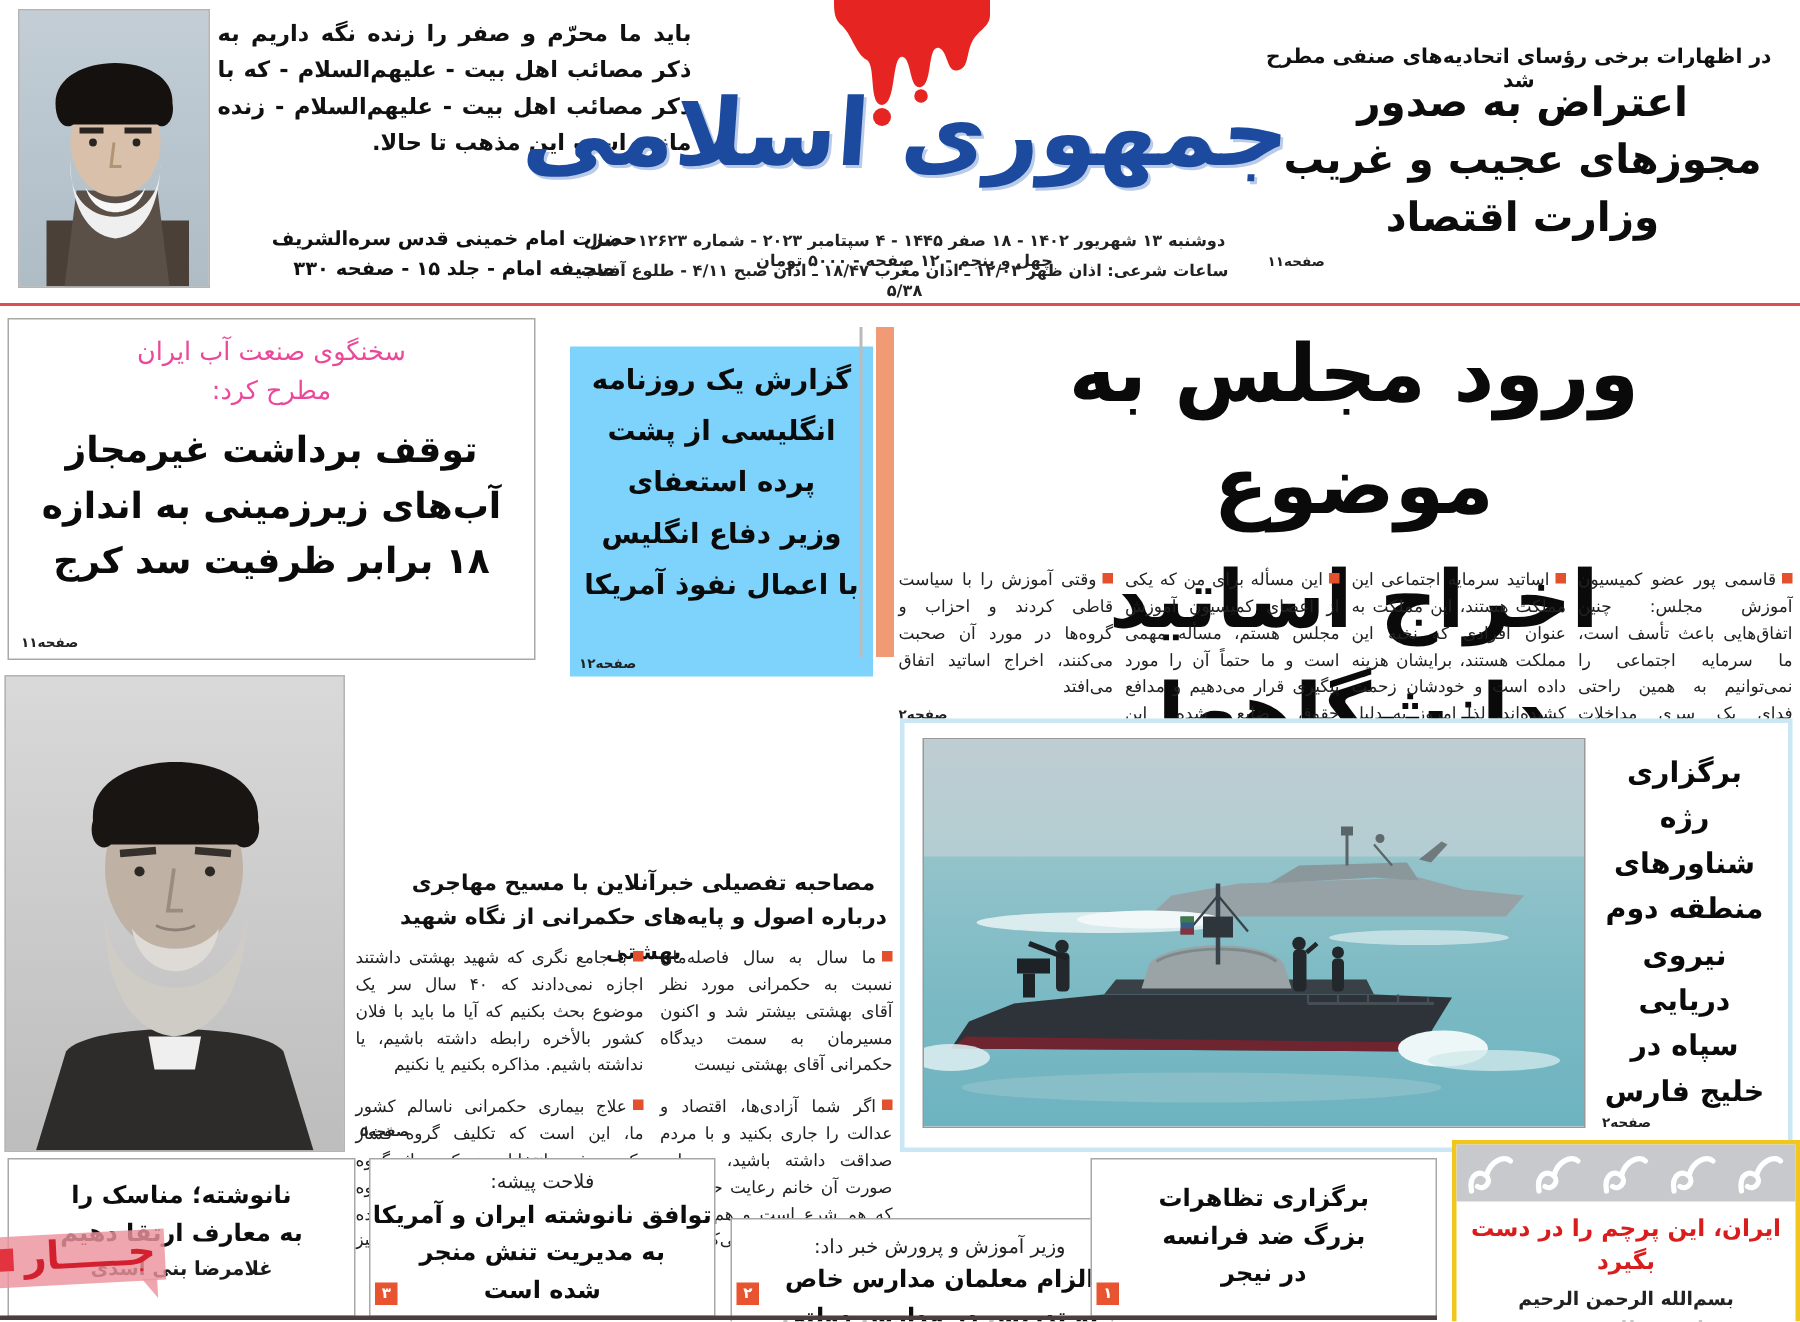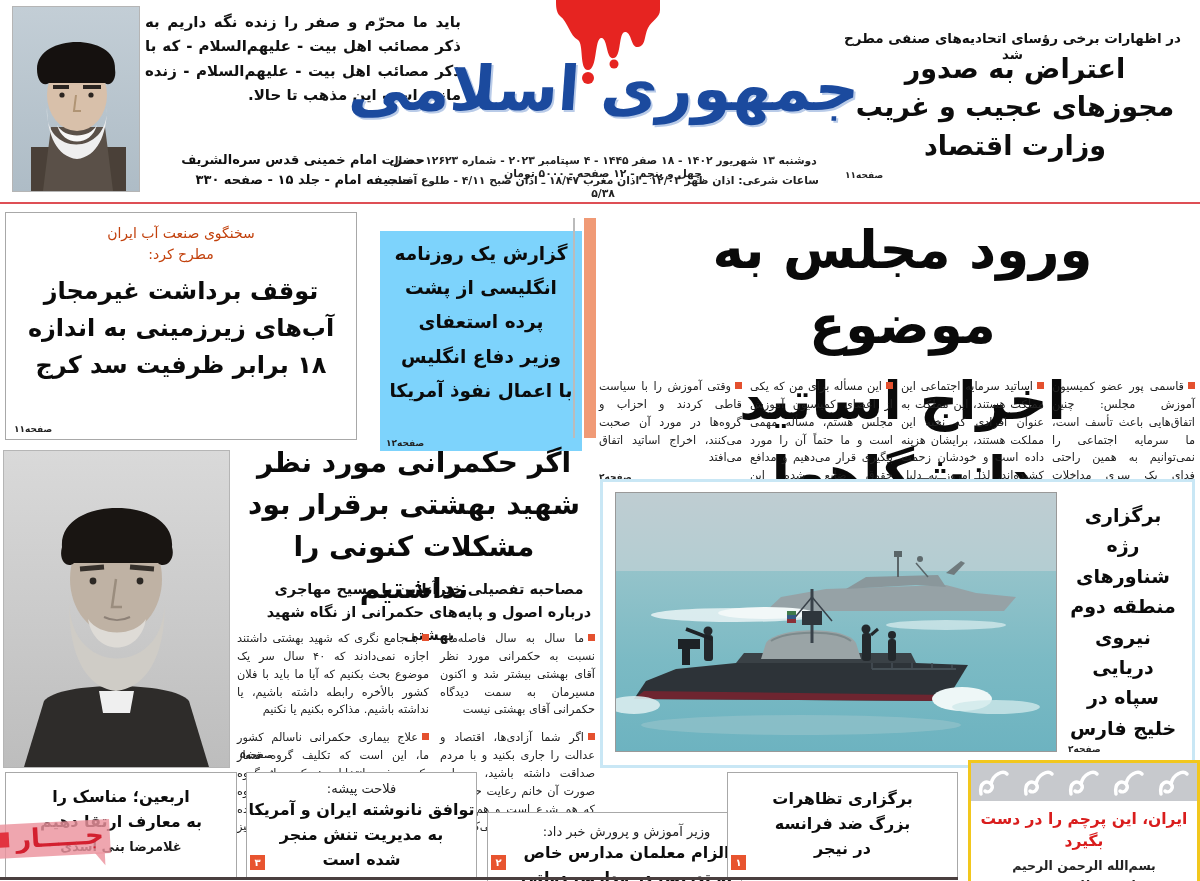--- a/index.html
+++ b/index.html
@@ -15,21 +15,21 @@
   .attr{font-size:13px;font-weight:bold;line-height:1.55;color:#111;}
   .masthead-title{font-size:62px;font-weight:bold;color:#1b4a9e;letter-spacing:-2px;
       text-shadow:2px 2px 0 #b9cbe8;transform:skewX(-4deg);white-space:nowrap;}
   .dateline{font-size:10.8px;font-weight:bold;color:#222;letter-spacing:0;}
   .kicker{font-size:13.5px;font-weight:bold;color:#111;}
   .headline-lg{font-size:27px;font-weight:bold;line-height:1.42;color:#0d0d0d;}
   .pageref{font-size:9px;font-weight:bold;color:#222;}
   .redrule{background:#de4f55;}
   
   .newsbox{border:1px solid #a8a8a8;background:#fff;}
-  .water-kicker{font-size:14px;line-height:1.5;color:#c2410c;}
+  .water-kicker{font-size:17px;line-height:1.5;color:#ec4899;}
   .water-headline{font-size:24px;font-weight:bold;line-height:1.55;color:#0b0b0b;}
   .pinkblock{background:#7dd3fc;margin-top:13px;}
   .pink-headline{font-size:18.5px;font-weight:bold;line-height:1.85;color:#0b0b0b;}
   .salmonbar{background:#f09a76;}
   .grayline{background:#bbb;}
   .lead-headline{font-size:53px;font-weight:bold;line-height:1.42;color:#0a0a0a;letter-spacing:-1px;text-align:center;}
   .brief{font-size:11.3px;line-height:1.58;color:#222;}
   .bullet{display:inline-block;width:7px;height:7px;background:#e4502e;margin-left:4px;vertical-align:1px;}
   
   .cyanbox{border:3px solid #c9e7f5;background:#fff;}
@@ -246,43 +246,38 @@
       <path d="M66,140 C56,230 170,230 160,140 C164,190 150,236 112,240 C76,236 62,190 66,140 Z" fill="#cfccc6"></path>
       <path d="M84,168 C96,186 130,186 142,168 C136,206 90,206 84,168 Z" fill="#dedbd6"></path>
       <path d="M76,118 L100,116 M126,116 L150,118" stroke="#35302b" stroke-width="5"></path>
       <circle cx="89" cy="130" r="3.4" fill="#2c2824"></circle>
       <circle cx="136" cy="130" r="3.4" fill="#2c2824"></circle>
       <path d="M112,128 L108,156 L118,156" stroke="#9a8d7e" stroke-width="2.5" fill="none"></path>
       <path d="M100,166 C108,170 118,170 126,166" stroke="#8d8177" stroke-width="2" fill="none"></path>
     </svg>
   </div>
 
-  <div class="abs rtl beh-headline center" style="left:235px;top:442px;width:358px;">
-    <div>اگر حکمرانی مورد نظر</div>
-    <div>شهید بهشتی برقرار بود</div>
-    <div>مشکلات کنونی را نداشتیم</div>
-  </div>
   <div class="abs rtl beh-subhead center" style="left:250px;top:578px;width:358px;">
     <div>مصاحبه تفصیلی خبرآنلاین با مسیح مهاجری</div>
     <div>درباره اصول و پایه‌های حکمرانی از نگاه شهید بهشتی</div>
   </div>
 
   <div class="abs rtl" style="left:440px;top:630px;width:155px;">
     <p class="qpara just"><span class="bullet"></span><span>ما سال به سال فاصله‌مان نسبت به حکمرانی مورد نظر آقای بهشتی بیشتر شد و اکنون مسیرمان به سمت دیدگاه حکمرانی آقای بهشتی نیست</span></p>
     <p class="qpara just"><span class="bullet"></span><span>اگر شما آزادی‌ها، اقتصاد و عدالت را جاری بکنید و با مردم صداقت داشته باشید، در این صورت آن خانم رعایت حجاب را که هم شرع است و هم قانون، خودش به تدریج اجرا می‌کند</span></p>
   </div>
   <div class="abs rtl" style="left:237px;top:630px;width:192px;">
     <p class="qpara just"><span class="bullet"></span><span>با جامع نگری که شهید بهشتی داشتند اجازه نمی‌دادند که ۴۰ سال سر یک موضوع بحث بکنیم که آیا ما باید با فلان کشور بالأخره رابطه داشته باشیم، یا نداشته باشیم. مذاکره بکنیم یا نکنیم</span></p>
     <p class="qpara just"><span class="bullet"></span><span>علاج بیماری حکمرانی ناسالم کشور ما، این است که تکلیف گروه فشار یکسره شود. انتخابات هم که در اثر گروه فشار مهندسی می‌شود. یعنی اگر گروه فشار نباشد، انتخابات مهندسی شده منتفی و انتخابات آزاد می‌شود؛ همه چیز حل می‌شود</span></p>
   </div>
   <div class="abs rtl pageref" style="left:240px;top:750px;">صفحه۵</div>
 
   <div class="abs newsbox" style="left:5px;top:772px;width:230px;height:104px;">
     <div class="rtl bx-title center" style="margin-top:12px;">
-      <div>اربعین؛ مناسک را</div>
+      <div>نانوشته؛ مناسک را</div>
       <div>به معارف ارتقا دهیم</div>
     </div>
     <div class="rtl center" style="font-size:13px;font-weight:bold;margin-top:4px;">غلامرضا بنی اسدی</div>
   </div>
 
   <div class="abs newsbox" style="left:246px;top:772px;width:229px;height:104px;">
     <div class="rtl bx-kicker center" style="margin-top:7px;">فلاحت پیشه:</div>
     <div class="rtl bx-title center">
       <div>توافق نانوشته ایران و آمریکا</div>
       <div>به مدیریت تنش منجر</div>

